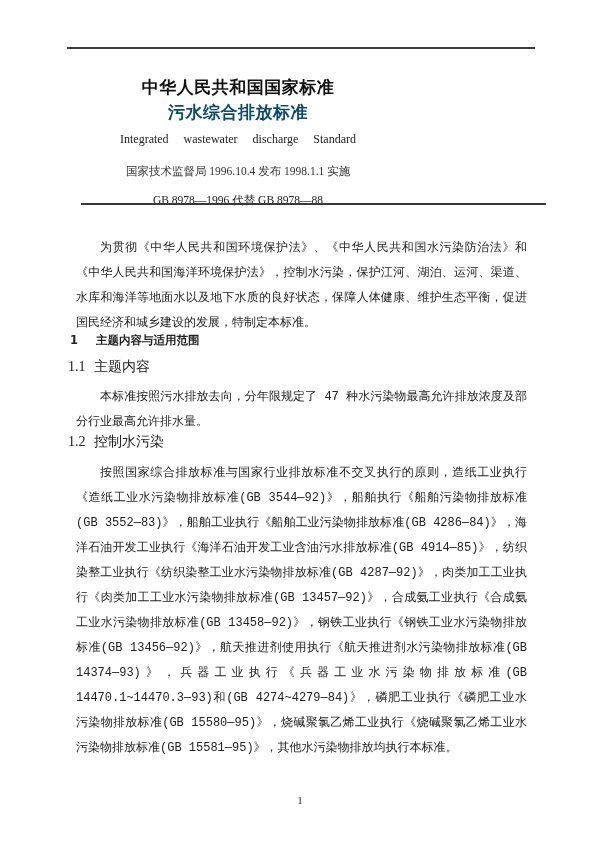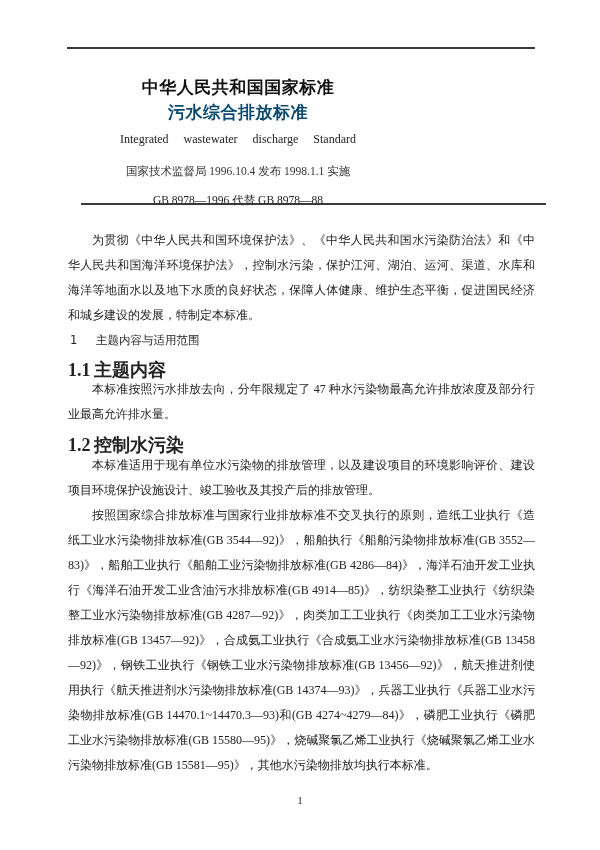--- a/index.html
+++ b/index.html
@@ -8,24 +8,24 @@
   .rule { position:absolute; background:#3a3a3a; }
   .rule-top { left:67px; top:47px; width:468px; height:1.5px; }
   .rule-bottom { left:81px; top:203px; width:465px; height:2px; }
   .center { position:absolute; left:0; width:476px; text-align:center; white-space:nowrap; }
   .title1 { top:76px; font-size:17px; font-weight:bold; font-family:"DejaVu Sans","Liberation Sans",sans-serif; letter-spacing:0.5px; color:#111; }
   .title2 { top:101px; font-size:17px; font-weight:bold; font-family:"DejaVu Sans","Liberation Sans",sans-serif; letter-spacing:0.5px; color:#0c4a6e; }
   .en-title { top:132px; font-size:12px; word-spacing:12px; color:#222; }
   .std-code { top:157px; font-size:11.5px; color:#222;margin-top:36px; }
   .issue { top:164px; font-size:11.5px; color:#333; }
   .body { position:absolute; left:68px; width:467px; font-size:12px; line-height:25px; color:#222; text-align:justify; }
-  .para { margin:0; text-indent:24px; }
-  .sec { position:absolute; left:70px; font-size:18px; color:#222; white-space:nowrap;font-weight:bold; }
+  .para { margin:8px; text-indent:24px;font-family:Liberation Mono, monospace; }
+  .sec { position:absolute; left:70px; font-size:14px; color:#222; white-space:nowrap; }
   .sec .num { display:inline-block; width:26px; }
-  .sec.bold { font-weight:normal; font-family:"DejaVu Sans","Liberation Sans",sans-serif; font-size:11.5px; }
+  .sec.bold { font-weight:bold; font-family:"DejaVu Sans","Liberation Sans",sans-serif; font-size:11.5px; }
   .page-num { position:absolute; top:794px; left:0; width:600px; text-align:center; font-size:11px; color:#333; }
 </style>
 </head>
 <body>
 
 <div class="rule rule-top"></div>
 
 <div class="center title1">中华人民共和国国家标准</div>
 <div class="center title2">污水综合排放标准</div>
 <div class="center en-title">Integrated wastewater discharge Standard</div>
@@ -48,17 +48,16 @@
 
 <div class="body" style="top:377px;">
   <p class="para">本标准按照污水排放去向，分年限规定了 47 种水污染物最高允许排放浓度及部分行业最高允许排水量。</p>
 </div>
 
 <div class="sec" style="top:433px; left:68px;">
   <span class="num">1.2</span><span>控制水污染</span>
 </div>
 
 <div class="body" style="top:453px;">
-  <p class="para">本标准适用于现有单位水污染物的排放管理，以及建设项目的环境影响评价、建设项目环境保护设施设计、竣工验收及其投产后的排放管理。</p>
   <p class="para">按照国家综合排放标准与国家行业排放标准不交叉执行的原则，造纸工业执行《造纸工业水污染物排放标准(GB 3544—92)》，船舶执行《船舶污染物排放标准(GB 3552—83)》，船舶工业执行《船舶工业污染物排放标准(GB 4286—84)》，海洋石油开发工业执行《海洋石油开发工业含油污水排放标准(GB 4914—85)》，纺织染整工业执行《纺织染整工业水污染物排放标准(GB 4287—92)》，肉类加工工业执行《肉类加工工业水污染物排放标准(GB 13457—92)》，合成氨工业执行《合成氨工业水污染物排放标准(GB 13458—92)》，钢铁工业执行《钢铁工业水污染物排放标准(GB 13456—92)》，航天推进剂使用执行《航天推进剂水污染物排放标准(GB 14374—93)》，兵器工业执行《兵器工业水污染物排放标准(GB 14470.1~14470.3—93)和(GB 4274~4279—84)》，磷肥工业执行《磷肥工业水污染物排放标准(GB 15580—95)》，烧碱聚氯乙烯工业执行《烧碱聚氯乙烯工业水污染物排放标准(GB 15581—95)》，其他水污染物排放均执行本标准。</p>
 </div>
 
 <div class="page-num">1</div>
 
 </body></html>

